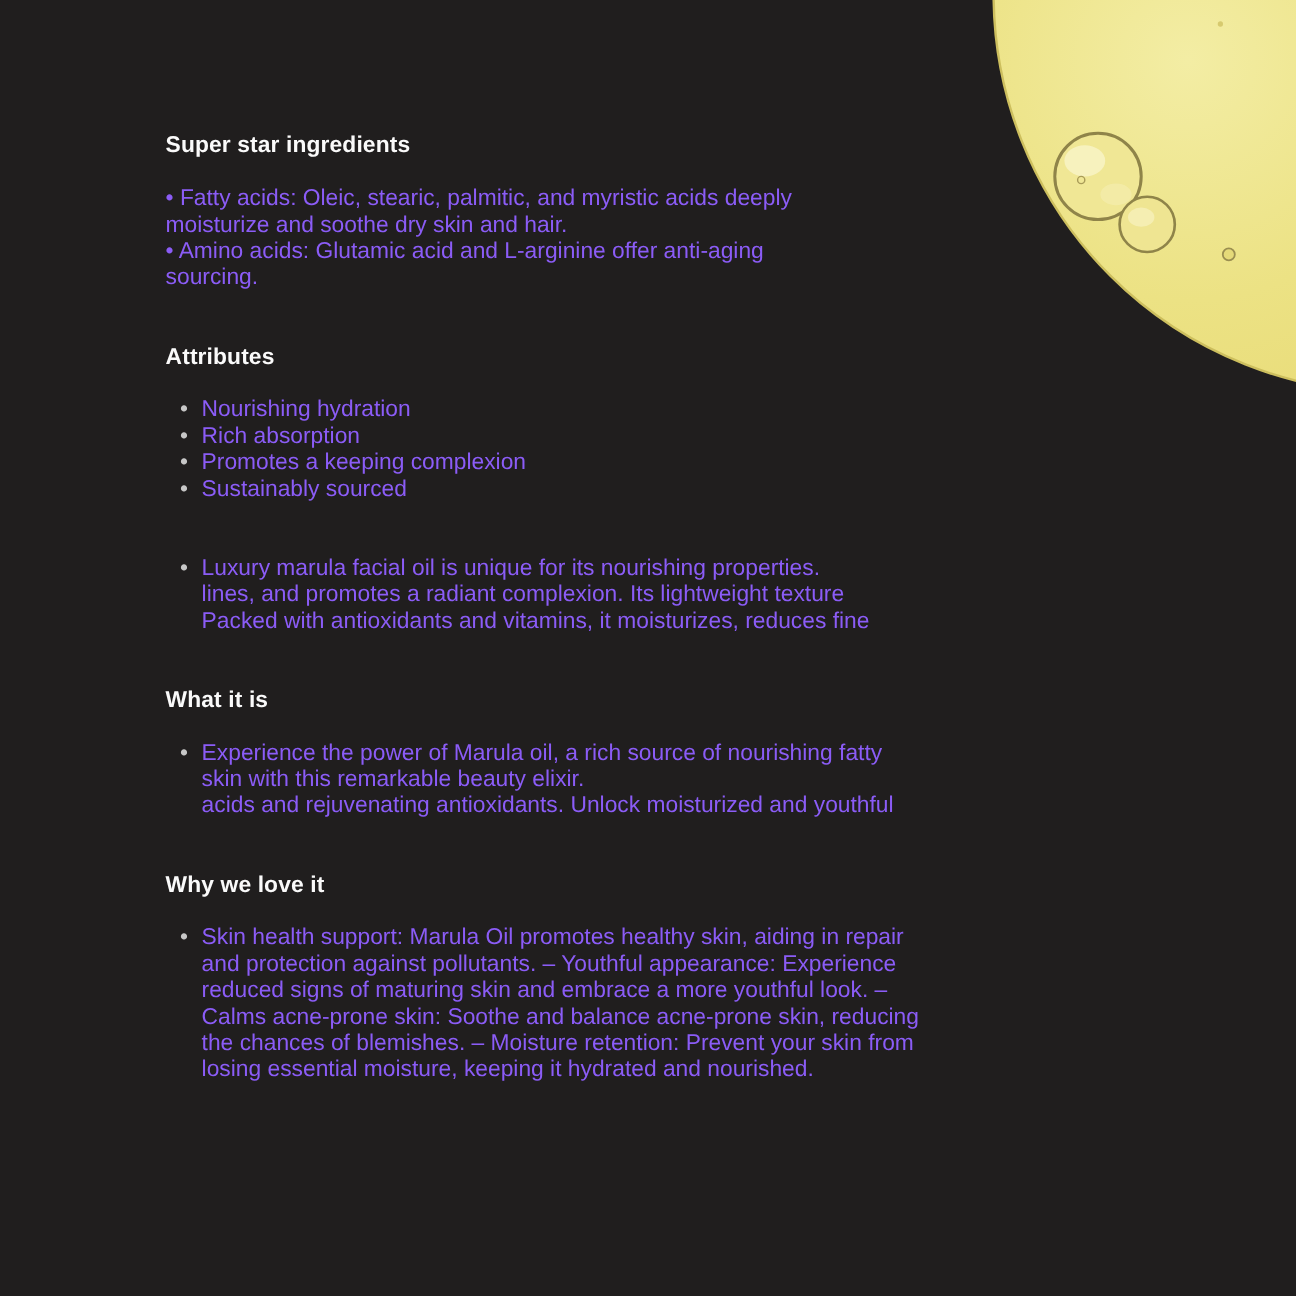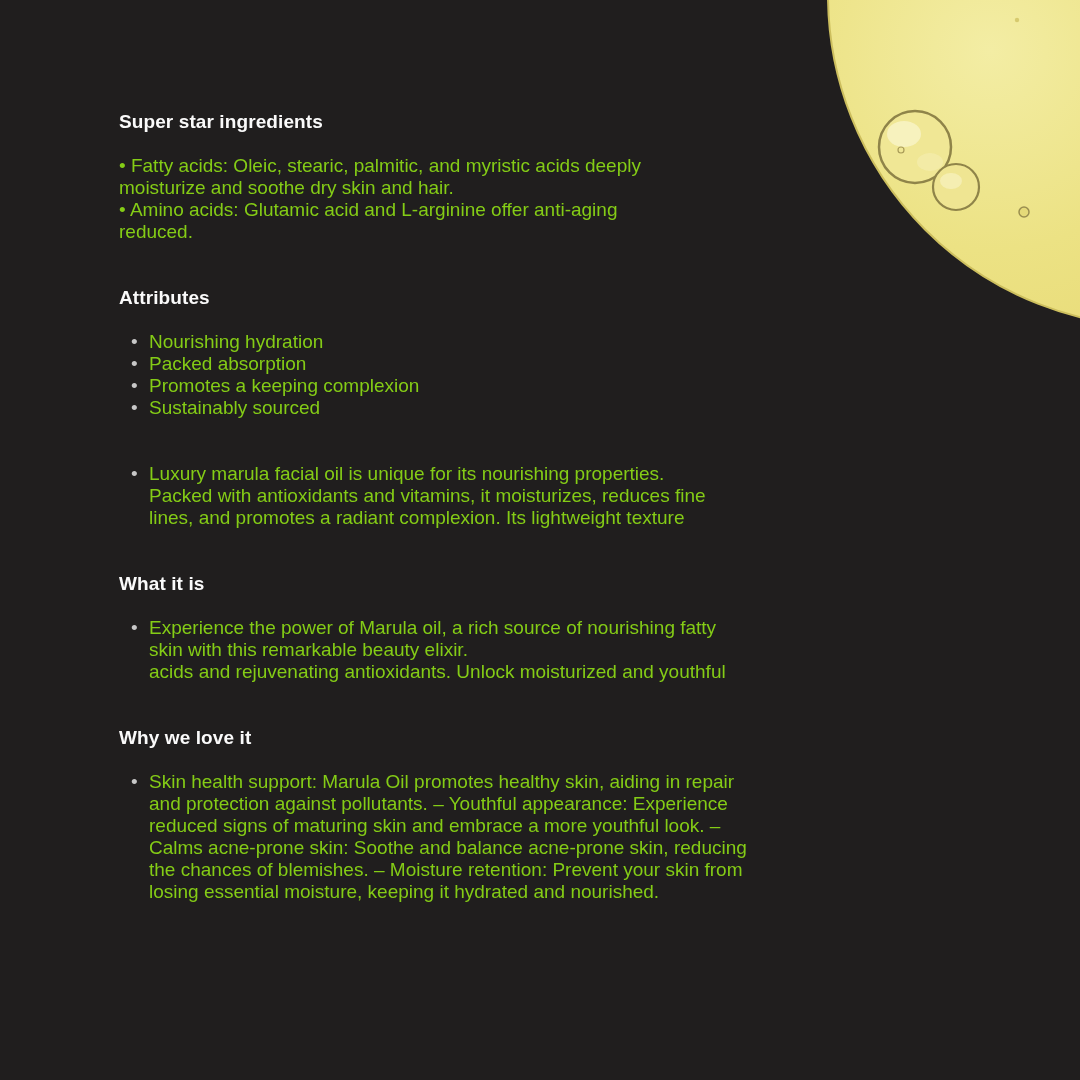--- a/index.html
+++ b/index.html
@@ -9,39 +9,39 @@
   .page {
     position: relative;
     width: 1080px;
     height: 1080px;
     background: #201e1e;
     overflow: hidden;
     font-family: "Liberation Sans", "DejaVu Sans", sans-serif;
   }
   .content {
     position: absolute;
-    left: 119px;
+    left: 138px;
     top: 111px;
     width: 740px;
   }
   .section {
     margin: 0 0 44px 0;
   }
   .section h2 {
     margin: 0 0 22px 0;
     font-size: 19px;
     line-height: 22px;
     font-weight: 700;
     color: #fafafa;
     letter-spacing: 0.1px;
   }
   .ln {
     font-size: 19px;
     line-height: 22px;
-    color: #84cc16;
+    color: #8b5cf6;
     white-space: nowrap;
   }
   .flush-bullets p {
     margin: 0;
   }
   ul.blist {
     list-style: none;
     margin: 0;
     padding: 0;
   }
@@ -105,41 +105,41 @@
 
     <div class="section">
       <h2>Super star ingredients</h2>
       <div class="flush-bullets">
         <p>
           <span class="ln">• Fatty acids: Oleic, stearic, palmitic, and myristic acids deeply</span><br>
           <span class="ln">moisturize and soothe dry skin and hair.</span>
         </p>
         <p>
           <span class="ln">• Amino acids: Glutamic acid and L-arginine offer anti-aging</span><br>
-          <span class="ln">reduced.</span>
+          <span class="ln">sourcing.</span>
         </p>
       </div>
     </div>
 
     <div class="section">
       <h2>Attributes</h2>
       <ul class="blist">
         <li><span class="ln">Nourishing hydration</span></li>
-        <li><span class="ln">Packed absorption</span></li>
+        <li><span class="ln">Rich absorption</span></li>
         <li><span class="ln">Promotes a keeping complexion</span></li>
         <li><span class="ln">Sustainably sourced</span></li>
       </ul>
     </div>
 
     <div class="section">
       <ul class="blist">
         <li>
           <div class="ln">Luxury marula facial oil is unique for its nourishing properties.</div>
+          <div class="ln">lines, and promotes a radiant complexion. Its lightweight texture</div>
           <div class="ln">Packed with antioxidants and vitamins, it moisturizes, reduces fine</div>
-          <div class="ln">lines, and promotes a radiant complexion. Its lightweight texture</div>
         </li>
       </ul>
     </div>
 
     <div class="section">
       <h2>What it is</h2>
       <ul class="blist">
         <li>
           <div class="ln">Experience the power of Marula oil, a rich source of nourishing fatty</div>
           <div class="ln">skin with this remarkable beauty elixir.</div>

